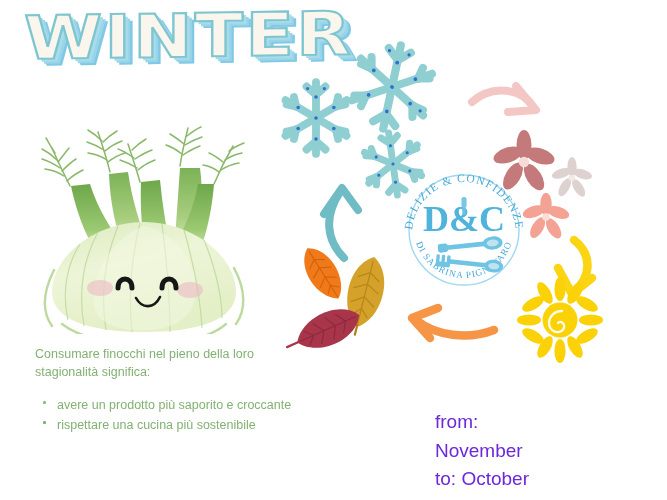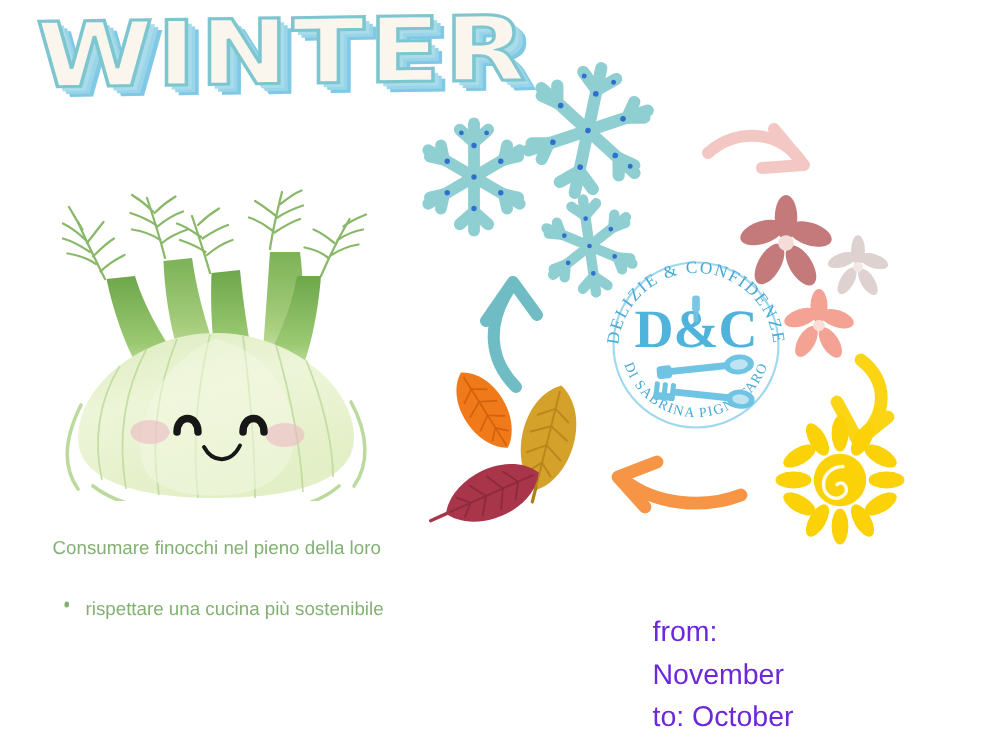--- a/index.html
+++ b/index.html
@@ -32,21 +32,21 @@
   #season-cycle{position:absolute;left:278px;top:40px;width:370px;height:330px;}
   #season-cycle svg{display:block;width:100%;height:100%;}
 
   
   #brand-logo{position:absolute;left:398px;top:168px;width:132px;height:122px;}
   #brand-logo svg{display:block;width:100%;height:100%;}
 
   
   #intro-text{
     position:absolute;left:35px;top:345px;width:255px;
-    font-size:12.5px;line-height:1.45;color:#83B173;margin-top:11px;
+    font-size:12.5px;line-height:1.45;color:#83B173;
   }
   #benefits-list{
     position:absolute;left:35px;top:396px;width:262px;
     margin:0;padding:0;list-style:none;
     font-size:12.5px;line-height:1.48;color:#83B173;
   }
   #benefits-list li{position:relative;padding-left:22px;margin-bottom:1px;}
   #benefits-list li .bullet{
     position:absolute;left:8px;top:5px;width:3.4px;height:3.4px;
     background:#83B173;border-radius:50%;
@@ -431,23 +431,28 @@
         <rect x="38" y="96" width="14" height="5" rx="2"></rect>
         <rect x="50" y="92.6" width="40" height="4.6" rx="2.2"></rect>
         <ellipse cx="96" cy="95" rx="9.4" ry="6.4"></ellipse>
         <ellipse cx="96" cy="95" rx="5.6" ry="3.2" fill="#FFFFFF" opacity="0.55"></ellipse>
       </g>
     </svg>
   </div>
 
   <div id="intro-text">
     <div>Consumare finocchi nel pieno della loro</div>
+    <div>stagionalità significa:</div>
   </div>
 
   <ul id="benefits-list">
+    <li class="justify">
+      <span class="bullet"></span>
+      <span class="txt">avere un prodotto più saporito e croccante</span>
+    </li>
     <li>
       <span class="bullet"></span>
     </li>
     <li>
       <span class="bullet"></span>
       <span class="txt">rispettare una cucina più sostenibile</span>
     </li>
   </ul>
 
   <div id="availability">

